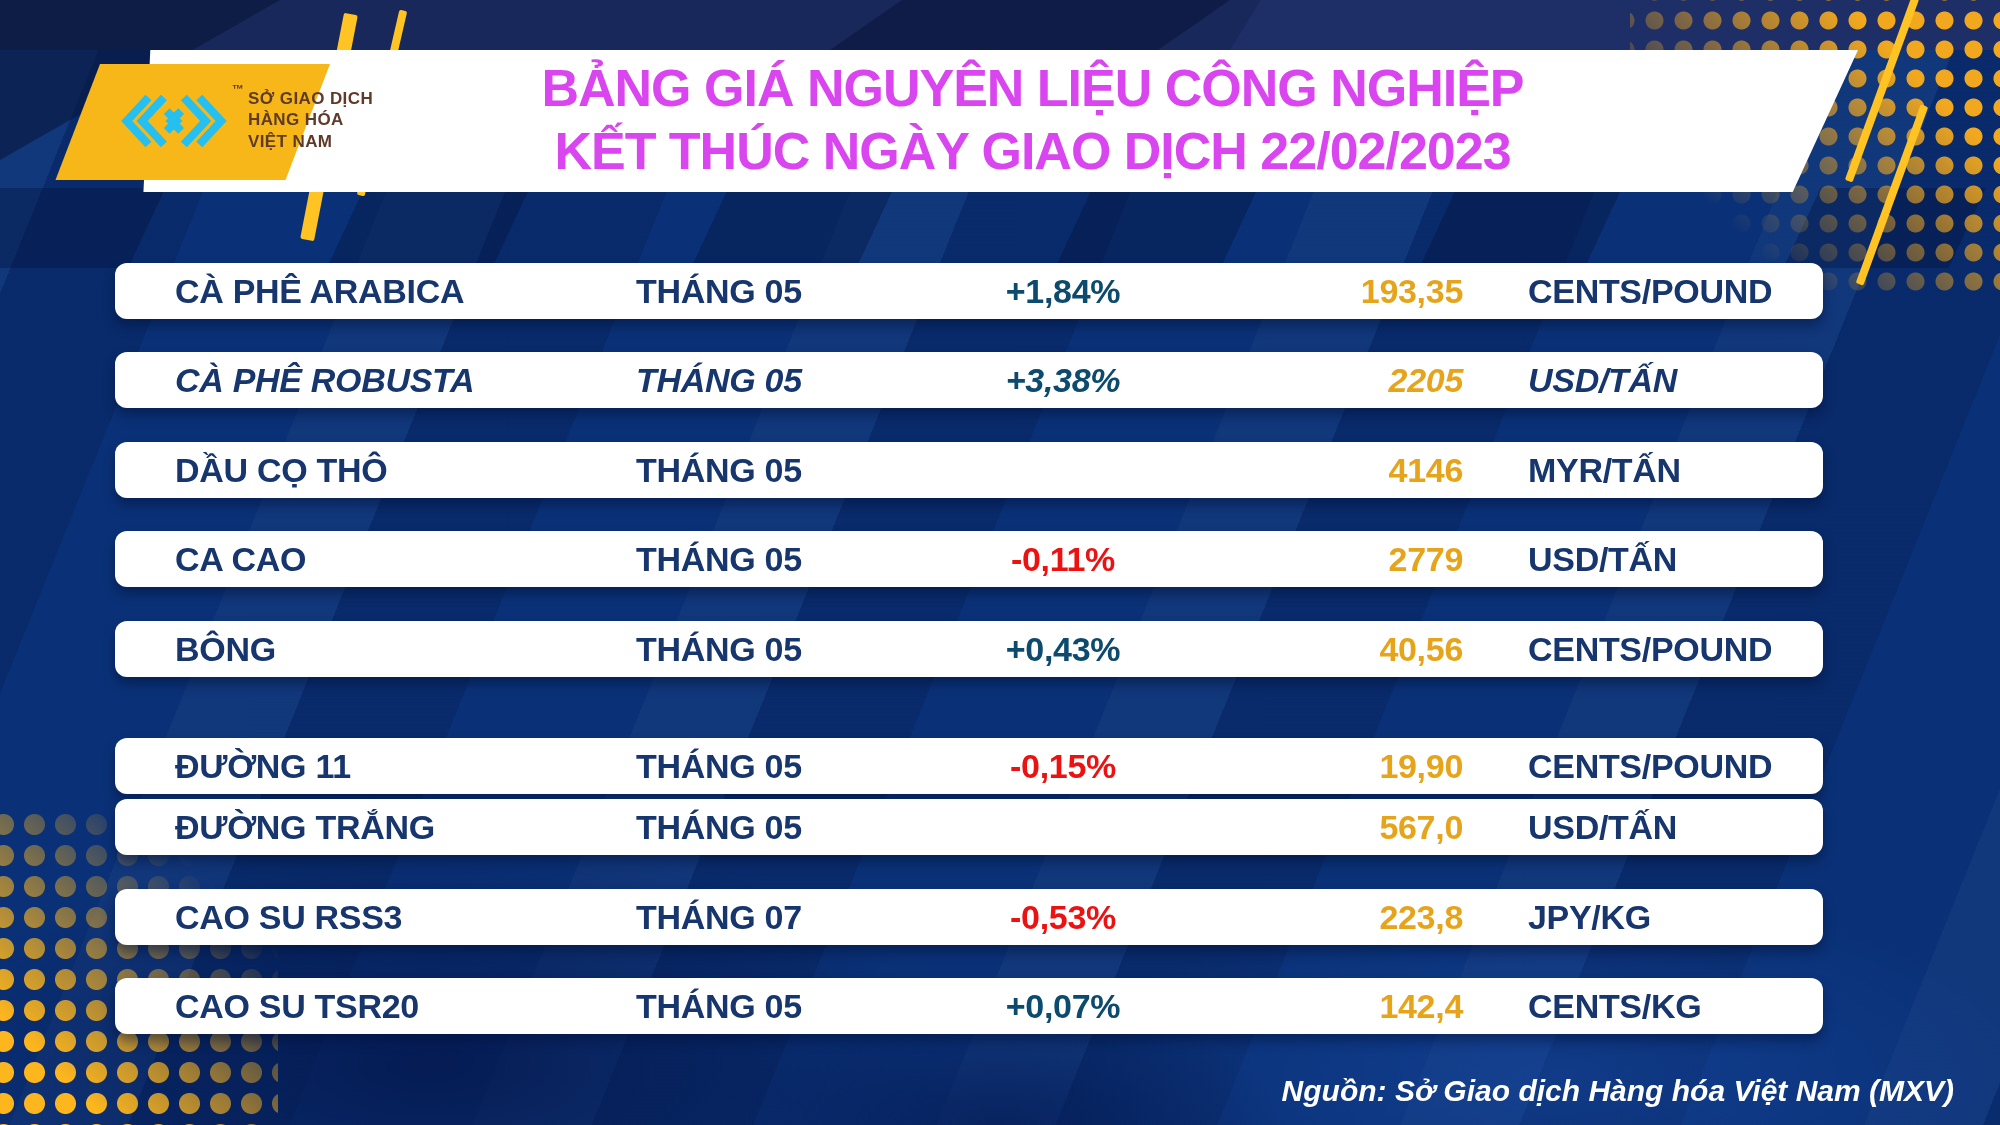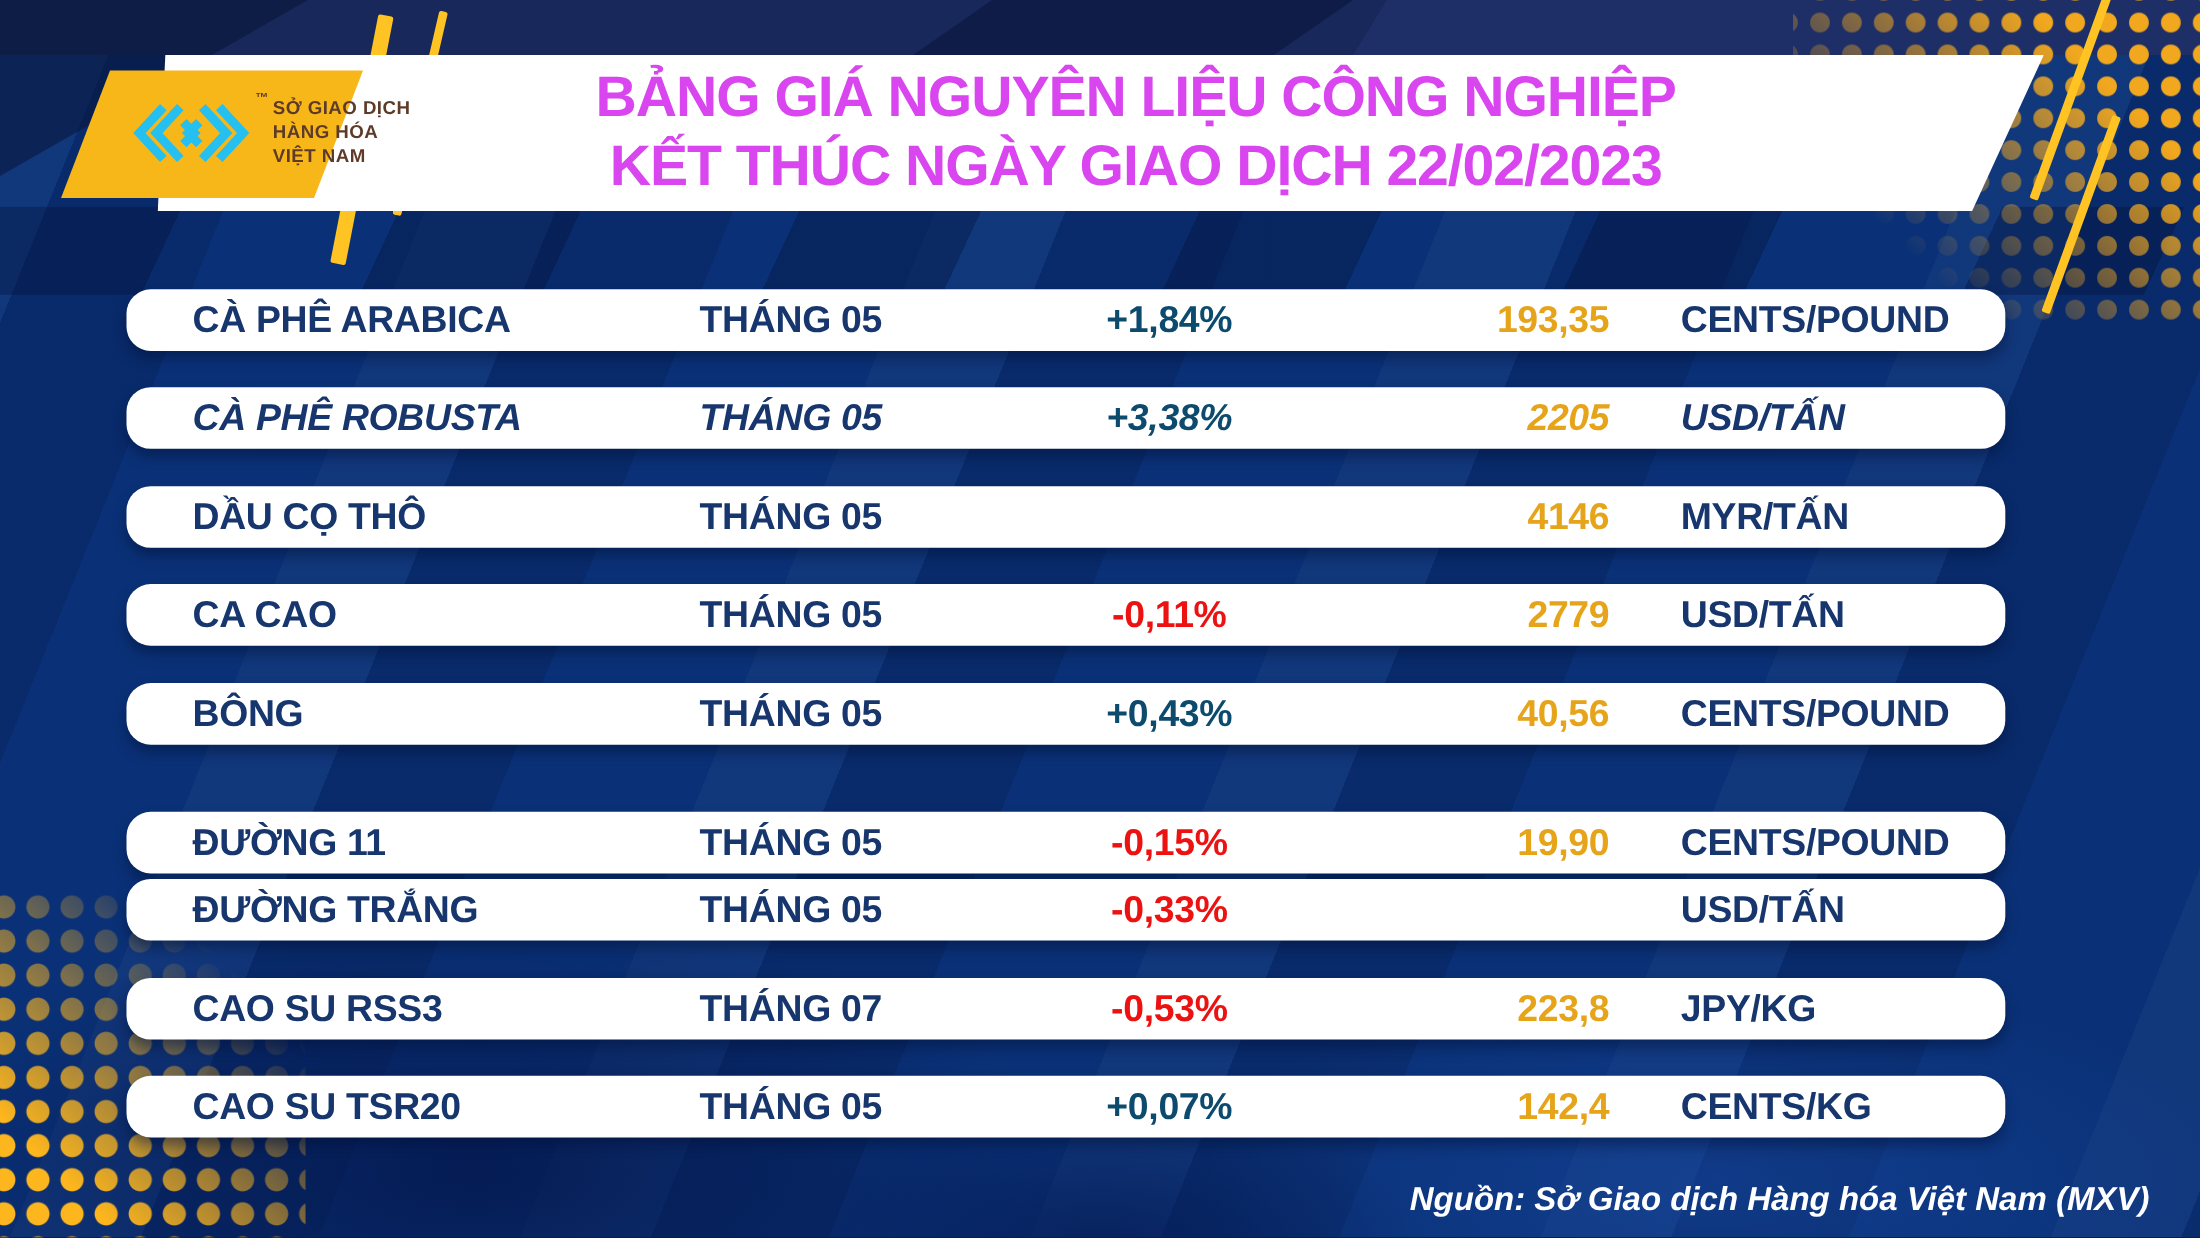--- a/index.html
+++ b/index.html
@@ -48,21 +48,21 @@
   .title{position:absolute;left:205px;top:57px;width:1655px;text-align:center;
     color:#d946ef;font-weight:bold;font-size:52px;line-height:1.22;letter-spacing:-1px;}
   .logo-badge{position:absolute;left:100px;top:64px;width:230px;height:116px;background:#f8b719;
     transform:skewX(-21deg);transform-origin:top left;}
   .logo-inner{position:absolute;inset:0;transform:skewX(21deg);transform-origin:top left;}
   .logo-mark{position:absolute;left:14px;top:26px;}
   .logo-tm{position:absolute;left:132px;top:18px;font-size:12px;font-weight:bold;color:#5e3b28;}
   .logo-text{position:absolute;left:148px;top:24px;color:#5e3b28;font-weight:bold;
     font-size:17px;line-height:1.25;letter-spacing:0.4px;white-space:nowrap;}
   
-  .row{position:absolute;left:115px;width:1708px;height:56px;background:#ffffff;border-radius:22px;
+  .row{position:absolute;left:115px;width:1708px;height:56px;background:#ffffff;border-radius:12px;
     box-shadow:0 7px 12px rgba(2,15,50,0.45);font-weight:bold;font-size:34px;line-height:56px;
     color:#17366d;letter-spacing:-0.3px;}
   .row .c{position:absolute;top:0;height:56px;white-space:nowrap;}
   .row .name{left:60px;}
   .row .month{left:521px;}
   .row .change{left:848px;width:200px;text-align:center;}
   .row .price{left:1098px;width:250px;text-align:right;color:#e6a41a;}
   .row .unit{left:1413px;}
   .row .change.up{color:#0c4a6e;}
   .row .change.down{color:#ec1212;}
@@ -156,21 +156,21 @@
       <div class="row" style="top: 710px; margin-top: 28px;">
     <span class="c name">ĐƯỜNG 11</span>
     <span class="c month">THÁNG 05</span>
     <span class="c change down">-0,15%</span>
     <span class="c price">19,90</span>
     <span class="c unit">CENTS/POUND</span>
   </div>
       <div class="row" style="top: 799px;">
     <span class="c name">ĐƯỜNG TRẮNG</span>
     <span class="c month">THÁNG 05</span>
-    <span class="c change down">-0,33%</span>
+    <span class="c price">567,0</span>
     <span class="c unit">USD/TẤN</span>
   </div>
       <div class="row" style="top: 889px;">
     <span class="c name">CAO SU RSS3</span>
     <span class="c month">THÁNG 07</span>
     <span class="c change down">-0,53%</span>
     <span class="c price">223,8</span>
     <span class="c unit">JPY/KG</span>
   </div>
       <div class="row" style="top: 978px;">

